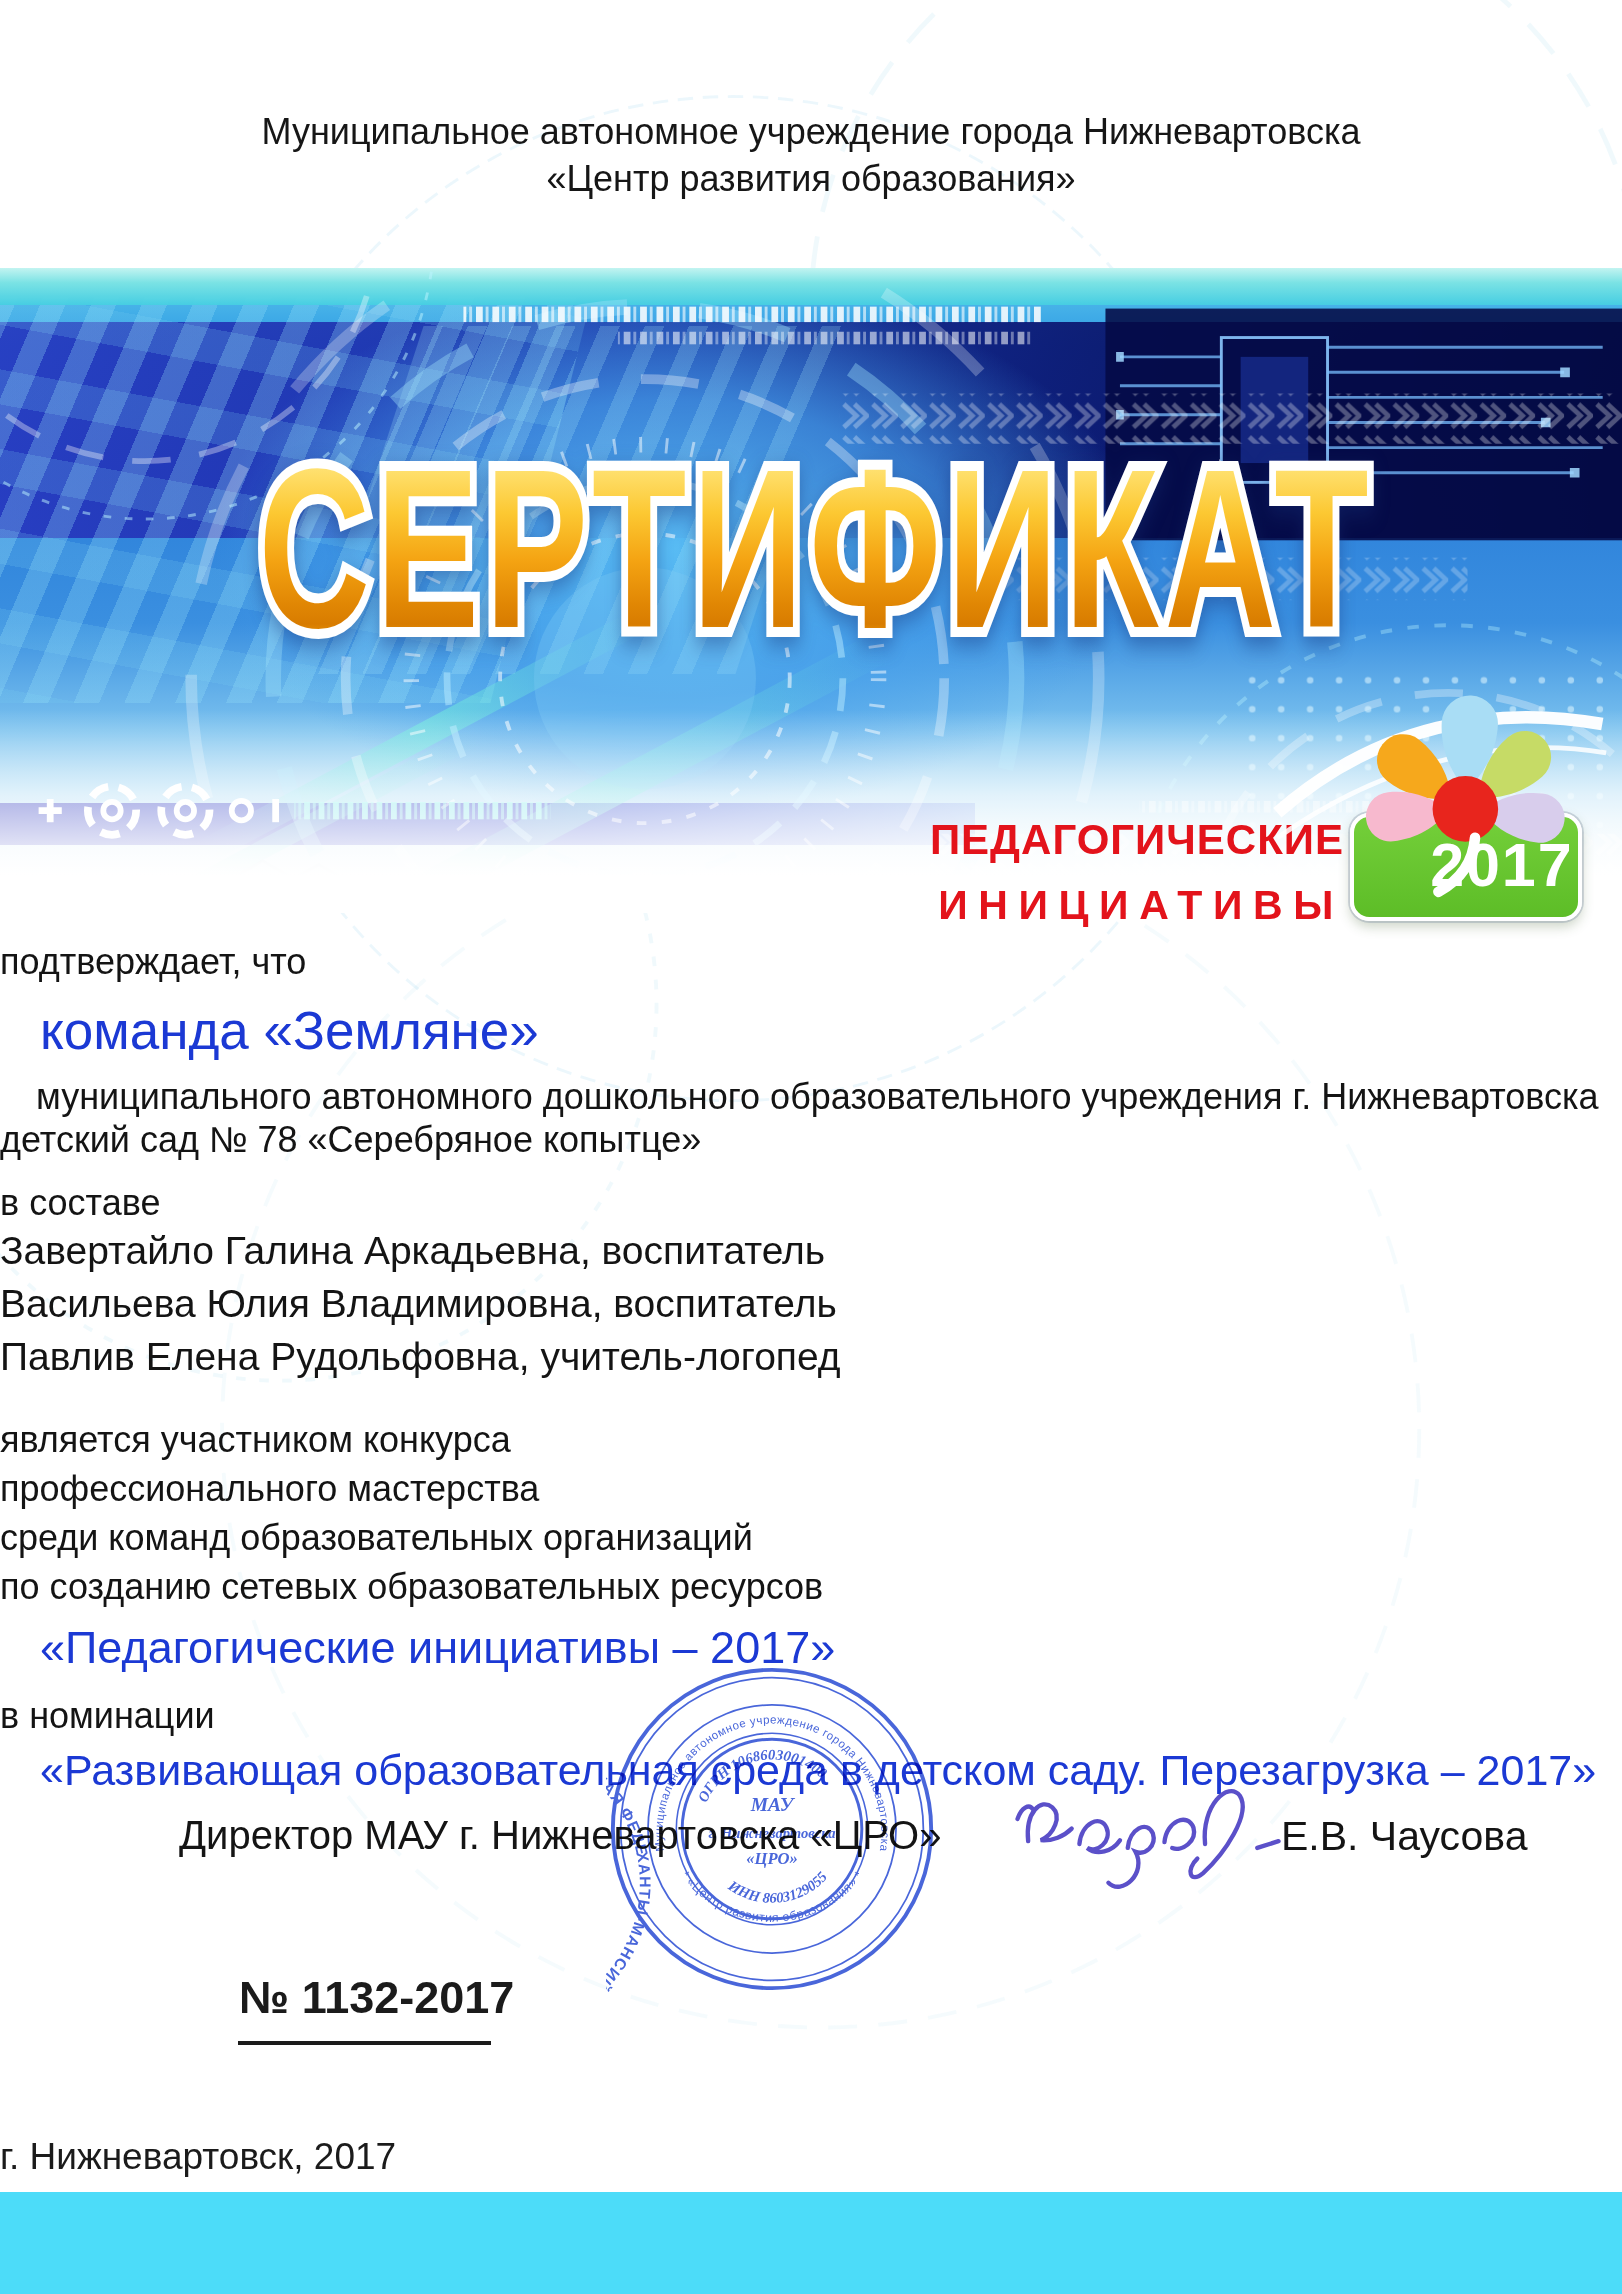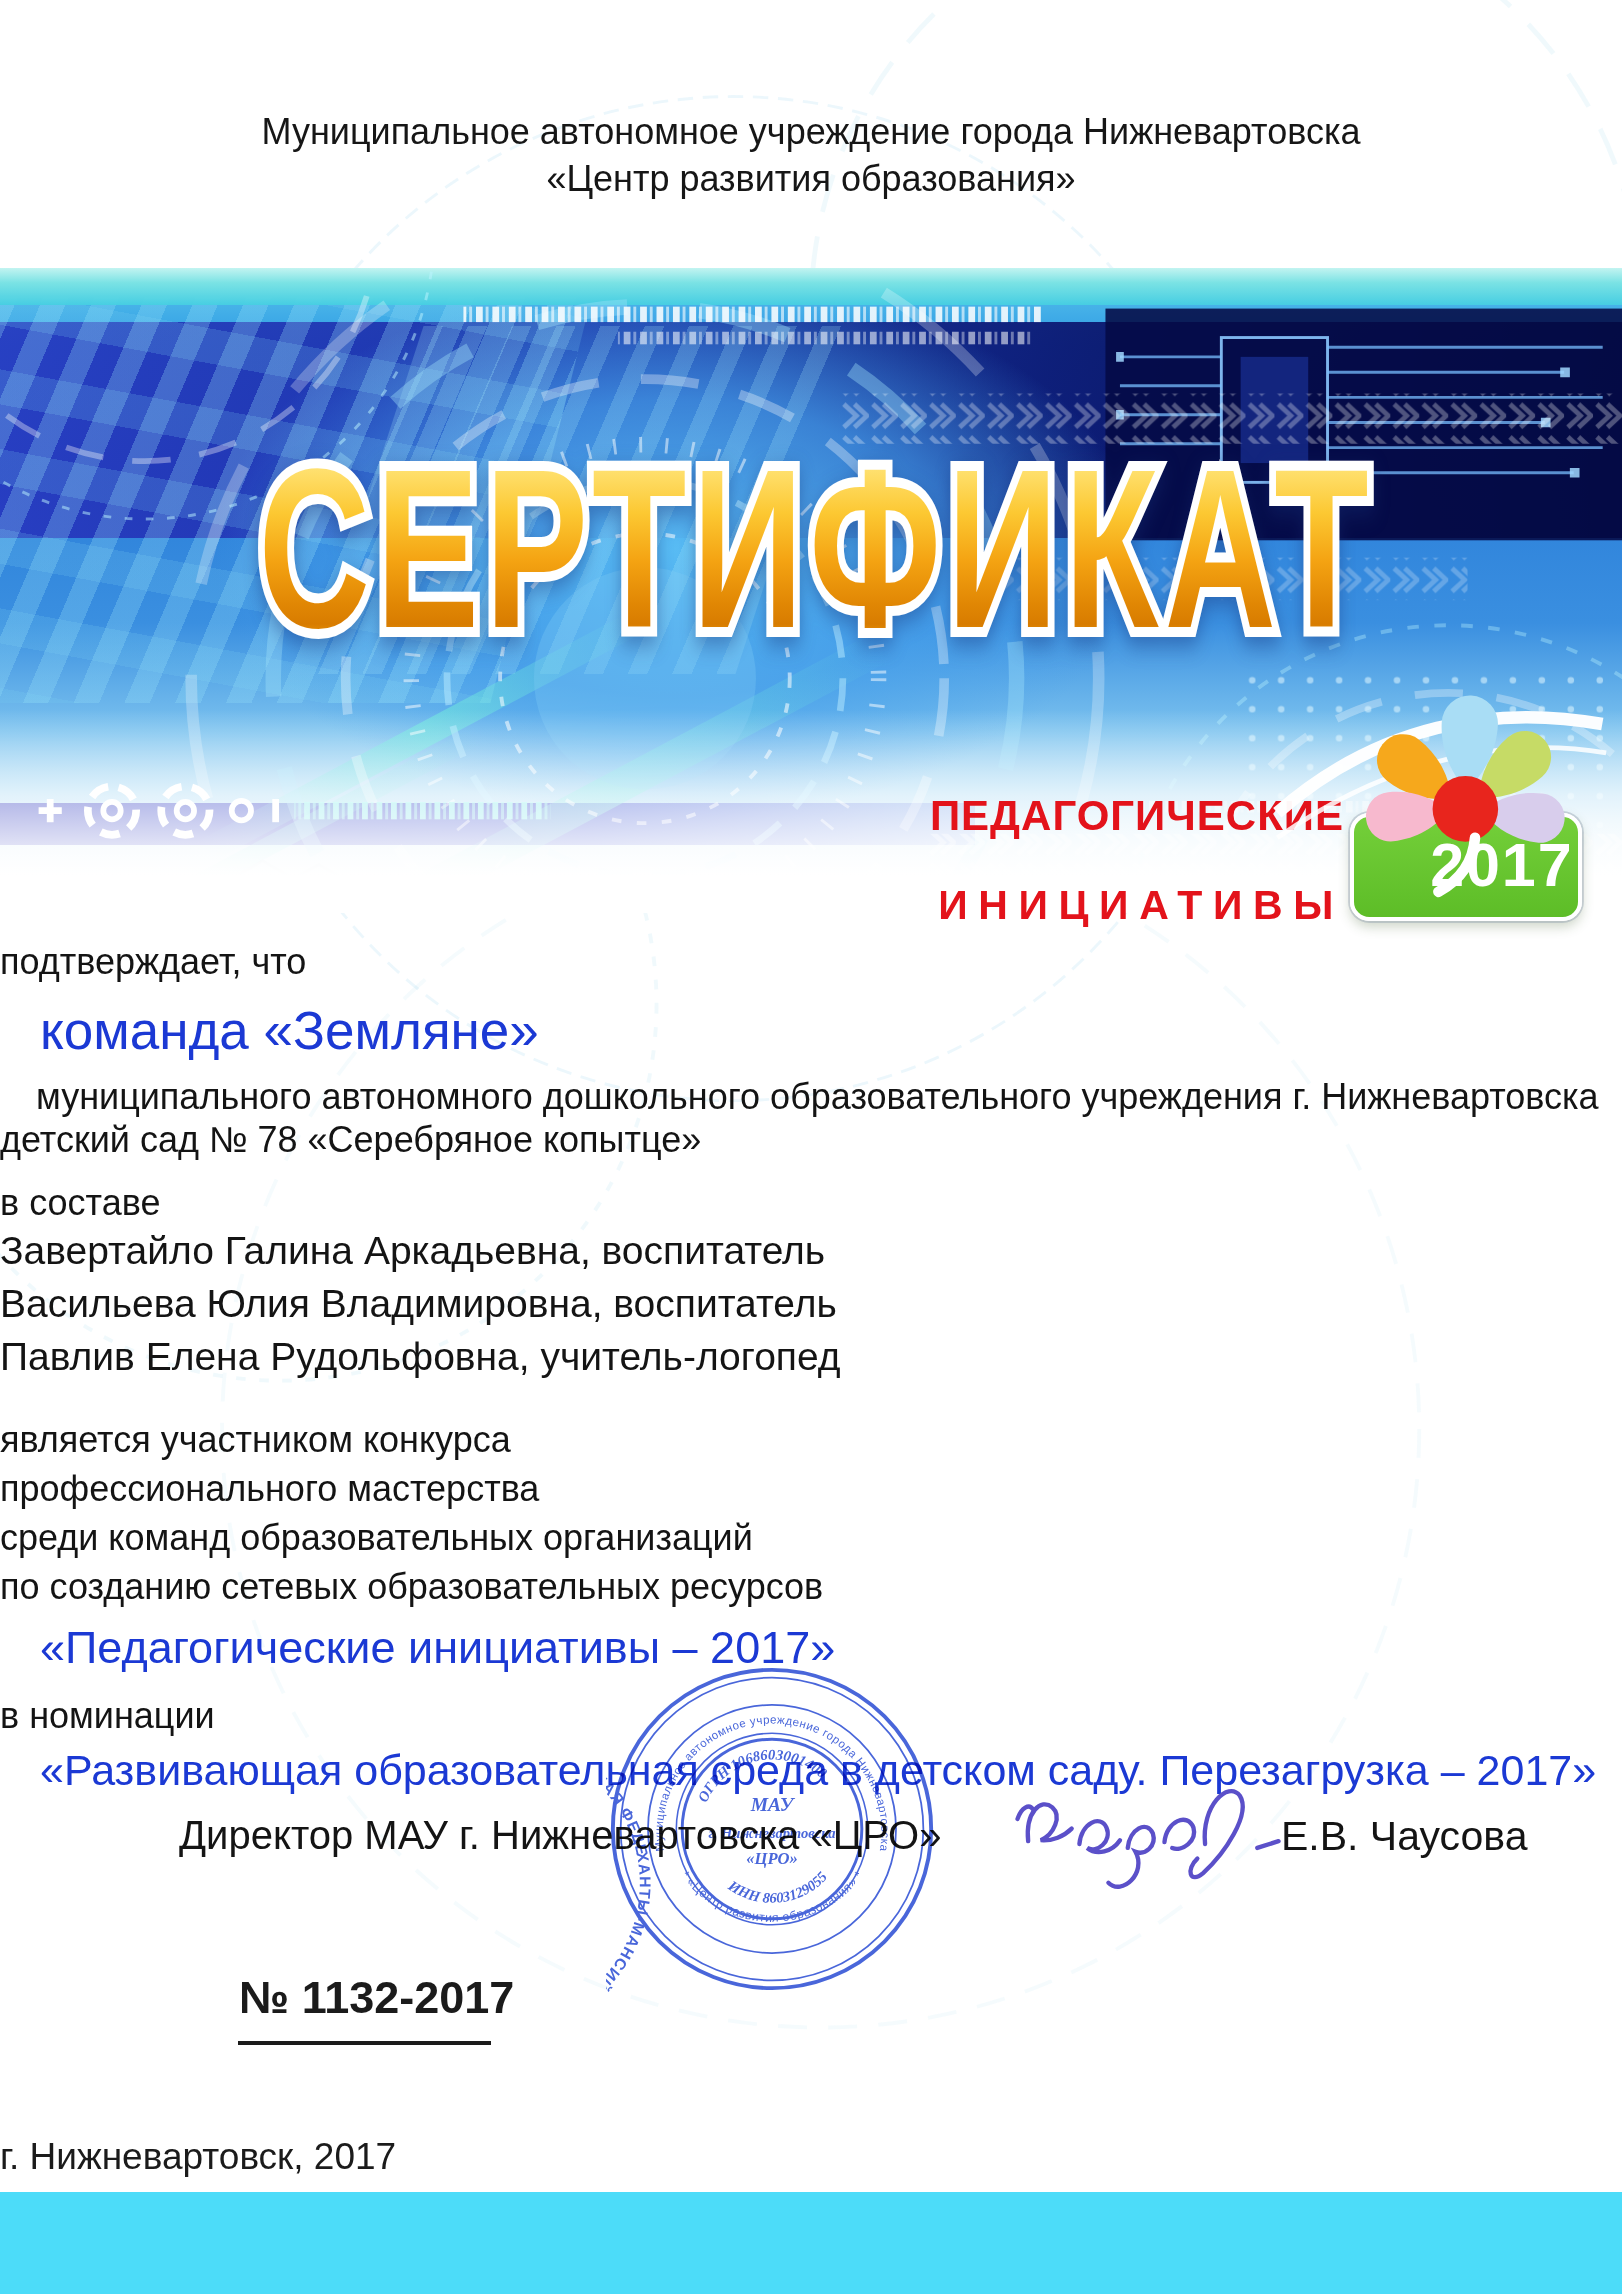--- a/index.html
+++ b/index.html
@@ -47,21 +47,21 @@
   .title-text{font-weight:700;font-size:198px;letter-spacing:7.7px;line-height:1;white-space:nowrap;
      font-family:"Liberation Sans", sans-serif;}
   .title-stroke{position:absolute;inset:29px 39px;color:#fff;-webkit-text-stroke:17.4px #ffffff;
      filter:drop-shadow(0 7.7px 9.7px rgba(22,48,120,.42));}
   .title-fill{position:relative;color:transparent;
      background:linear-gradient(180deg,#fff7c2 0%,#ffe478 16%,#fcc832 36%,#f4a312 55%,#e18704 72%,#d87c00 80%,#f3a915 90%,#ffd258 100%);
      -webkit-background-clip:text;background-clip:text;}
 
   
   .logo-red{position:absolute;color:#e3131b;font-weight:700;text-align:right;z-index:6;white-space:nowrap;}
-  .lr1{top:792px;left:869px;width:475px;font-size:42px;letter-spacing:1px;}
+  .lr1{top:816px;left:869px;width:475px;font-size:42px;letter-spacing:1px;}
   .lr2{top:882px;left:869px;width:475px;font-size:41px;letter-spacing:10.6px;}
   .year-box{position:absolute;top:813px;left:1350px;width:232px;height:108px;z-index:5;
      background:linear-gradient(180deg,#74cf3a,#5dbd27);border:4.8px solid #ffffff;border-radius:19.3px;
      box-shadow:0 0 0 1.9px rgba(150,165,180,.45), 0 5.8px 11.6px rgba(60,90,40,.25);box-sizing:border-box;}
   .year-box span{display:block;width:100%;text-align:center;line-height:97px;font-size:61px;
      font-weight:700;color:#ffffff;letter-spacing:1.9px;padding-left:7.7px;box-sizing:border-box;margin-left:32px;}
   .flower{position:absolute;left:1340px;top:668px;z-index:7;overflow:visible;}
 
   
   .line{z-index:4;color:#141414;}

